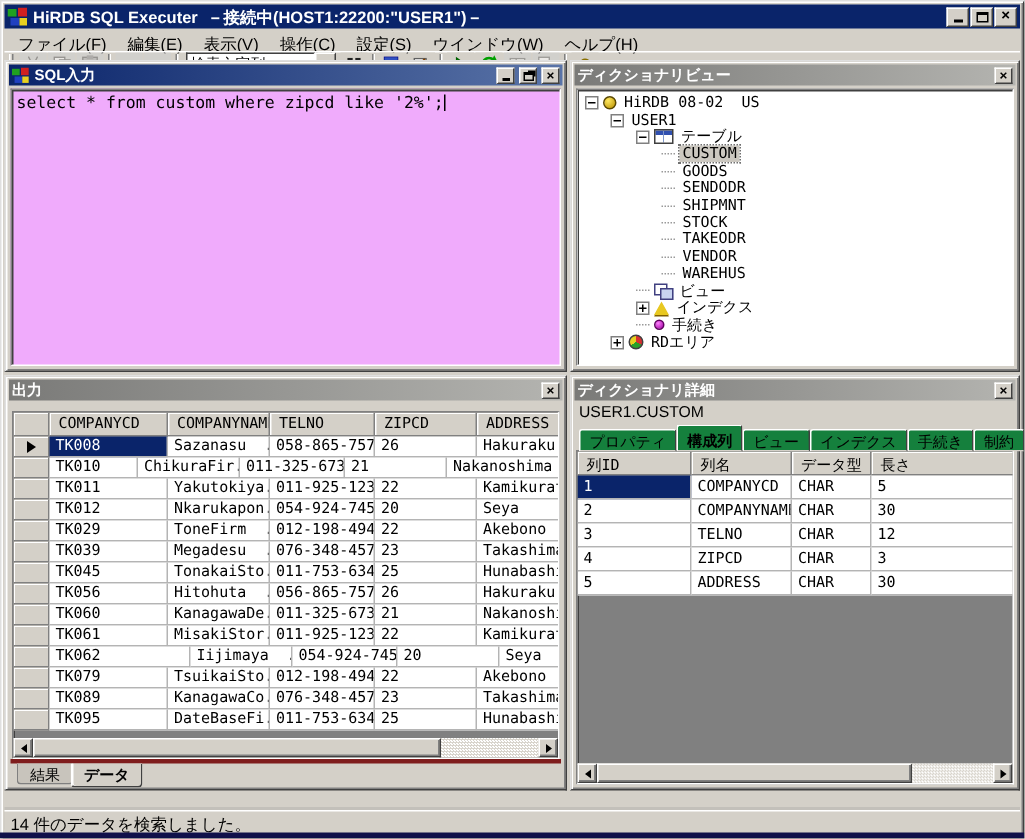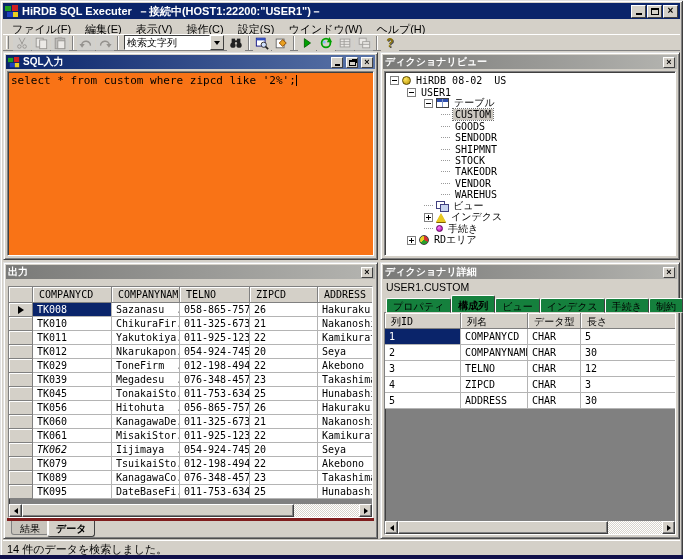--- a/index.html
+++ b/index.html
@@ -35,35 +35,35 @@
   .tb-sep { width:2px; height:14px; border-left:1px solid #808080; border-right:1px solid #fff; margin:0 2px; }
   .tb-combo { display:flex; align-items:center; height:15px; margin:0 2px; }
   .tb-combo input { width:86px; height:15px; border:1px solid; border-color:#404040 #fff #fff #404040; background:#fff;
     font-size:10px; padding:0 2px; font-family:"Liberation Sans","DejaVu Sans",sans-serif; }
   .combo-arrow { width:14px; height:15px; background:#d4d0c8; border:1px solid; border-color:#fff #404040 #404040 #fff;
     display:flex; align-items:center; justify-content:center; }
   .combo-arrow::before { content:''; border-left:3px solid transparent; border-right:3px solid transparent; border-top:4px solid #000; }
   .qmark { font-weight:bold; font-size:12px; color:#8a7000; text-shadow:1px 1px 0 #505050; }
 
   
-  .mdi { position:absolute; left:3px; top:52px; width:677px; height:487px; background:#d4d0c8; }
+  .mdi { position:absolute; left:3px; top:40px; width:677px; height:487px; background:#d4d0c8; }
 
   .cwin { position:absolute; background:#d4d0c8; border:1px solid; border-color:#dfdfdf #404040 #404040 #dfdfdf;
     box-shadow: inset 1px 1px 0 #fff, inset -1px -1px 0 #808080; }
   .cwin-title { height:14px; margin:2px 2px 0 2px; display:flex; align-items:center; gap:3px; padding:0 2px; }
   .cwin-title .t { color:#fff; font-weight:bold; font-size:10px; white-space:nowrap; overflow:hidden; flex:1; }
   .cwin-title.active { background:linear-gradient(90deg,#0a246a,#5a74a8); }
   .cwin-title.inactive { background:linear-gradient(90deg,#7a7a78,#b4b4b0); }
   .cbtn { width:12px; height:11px; background:#d4d0c8; border:1px solid; border-color:#fff #404040 #404040 #fff;
     display:flex; align-items:center; justify-content:center; font-size:9px; line-height:7px; font-weight:bold; flex:none; }
   .g-restore { width:7px; height:6px; border:1px solid #000; border-top:2px solid #000; box-shadow:2px -2px 0 -1px #000; margin-top:2px; }
   .cg-min { width:5px; height:2px; background:#000; margin-top:5px; }
 
   
-  .sql-body { position:absolute; left:3px; top:18px; right:3px; bottom:3px; background:#f97316;
+  .sql-body { position:absolute; left:3px; top:18px; right:3px; bottom:3px; background:#f0abfc;
     border:1px solid; border-color:#808080 #fff #fff #808080; box-shadow:inset 1px 1px 0 #404040;
     font-family:"DejaVu Sans Mono",monospace; font-size:11px; padding:2px 3px; white-space:pre; }
   .caret { display:inline-block; width:1px; height:11px; background:#000; vertical-align:-2px; }
 
   
   .tree-body { position:absolute; left:3px; top:18px; right:3px; bottom:3px; background:#fff;
     border:1px solid; border-color:#808080 #fff #fff #808080; box-shadow:inset 1px 1px 0 #404040;
     overflow:hidden; padding-top:3px; }
   .tree-row { height:11.4px; display:flex; align-items:center; font-family:"DejaVu Sans Mono","DejaVu Sans",monospace; font-size:10px; }
   .tree-toggle { width:9px; height:9px; border:1px solid #808080; background:#fff; position:relative; flex:none; margin-right:3px; }
@@ -443,21 +443,21 @@
                     <span class="row-marker"></span>
                   </span>
                   <span class="g-cell sel-cell" style="width: 79px;">TK008</span>
                   <span class="g-cell" style="width: 68px;">Sazanasu  ...</span>
                   <span class="g-cell" style="width: 70px;">058-865-7570</span>
                   <span class="g-cell" style="width: 68px;">26</span>
                   <span class="g-cell" style="width: 80px;">Hakuraku</span>
                 </div>
                 <div class="g-row">
                   <span class="rowsel" style="width: 24px; height: 14px;"></span>
-                  <span class="g-cell" style="width: 79px;">TK010</span>
+                  <span class="g-cell" style="width: 59px;">TK010</span>
                   <span class="g-cell" style="width: 68px;">ChikuraFir...</span>
                   <span class="g-cell" style="width: 70px;">011-325-6734</span>
                   <span class="g-cell" style="width: 68px;">21</span>
                   <span class="g-cell" style="width: 80px;">Nakanoshima</span>
                 </div>
                 <div class="g-row">
                   <span class="rowsel" style="width: 24px; height: 14px;"></span>
                   <span class="g-cell" style="width: 79px;">TK011</span>
                   <span class="g-cell" style="width: 68px;">Yakutokiya...</span>
                   <span class="g-cell" style="width: 70px;">011-925-1239</span>
@@ -515,21 +515,21 @@
                 <div class="g-row">
                   <span class="rowsel" style="width: 24px; height: 14px;"></span>
                   <span class="g-cell" style="width: 79px;">TK061</span>
                   <span class="g-cell" style="width: 68px;">MisakiStor...</span>
                   <span class="g-cell" style="width: 70px;">011-925-1239</span>
                   <span class="g-cell" style="width: 68px;">22</span>
                   <span class="g-cell" style="width: 80px;">Kamikurata</span>
                 </div>
                 <div class="g-row">
                   <span class="rowsel" style="width: 24px; height: 14px;"></span>
-                  <span class="g-cell" style="width: 79px; font-style: italic;">TK062</span>
+                  <span class="g-cell" style="width: 94px;">TK062</span>
                   <span class="g-cell" style="width: 68px;">Iijimaya  ...</span>
                   <span class="g-cell" style="width: 70px;">054-924-7456</span>
                   <span class="g-cell" style="width: 68px;">20</span>
                   <span class="g-cell" style="width: 80px;">Seya</span>
                 </div>
                 <div class="g-row">
                   <span class="rowsel" style="width: 24px; height: 14px;"></span>
                   <span class="g-cell" style="width: 79px;">TK079</span>
                   <span class="g-cell" style="width: 68px;">TsuikaiSto...</span>
                   <span class="g-cell" style="width: 70px;">012-198-4941</span>

